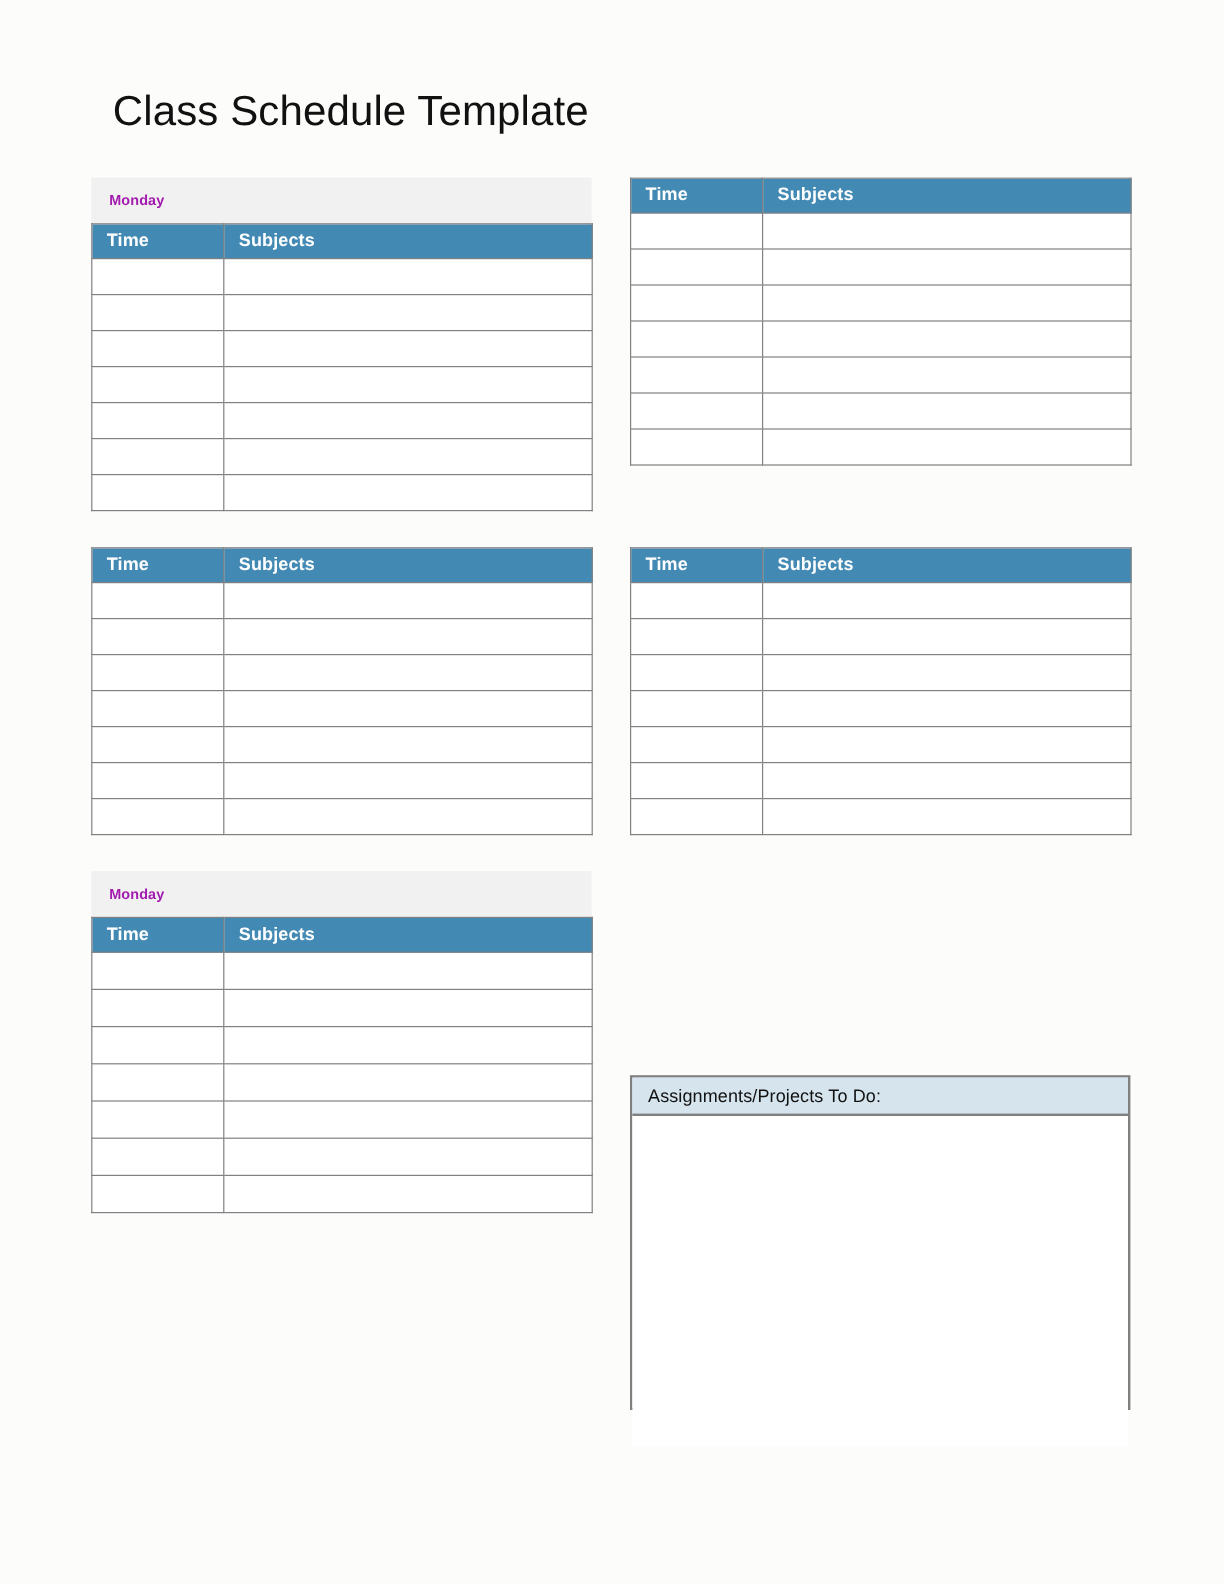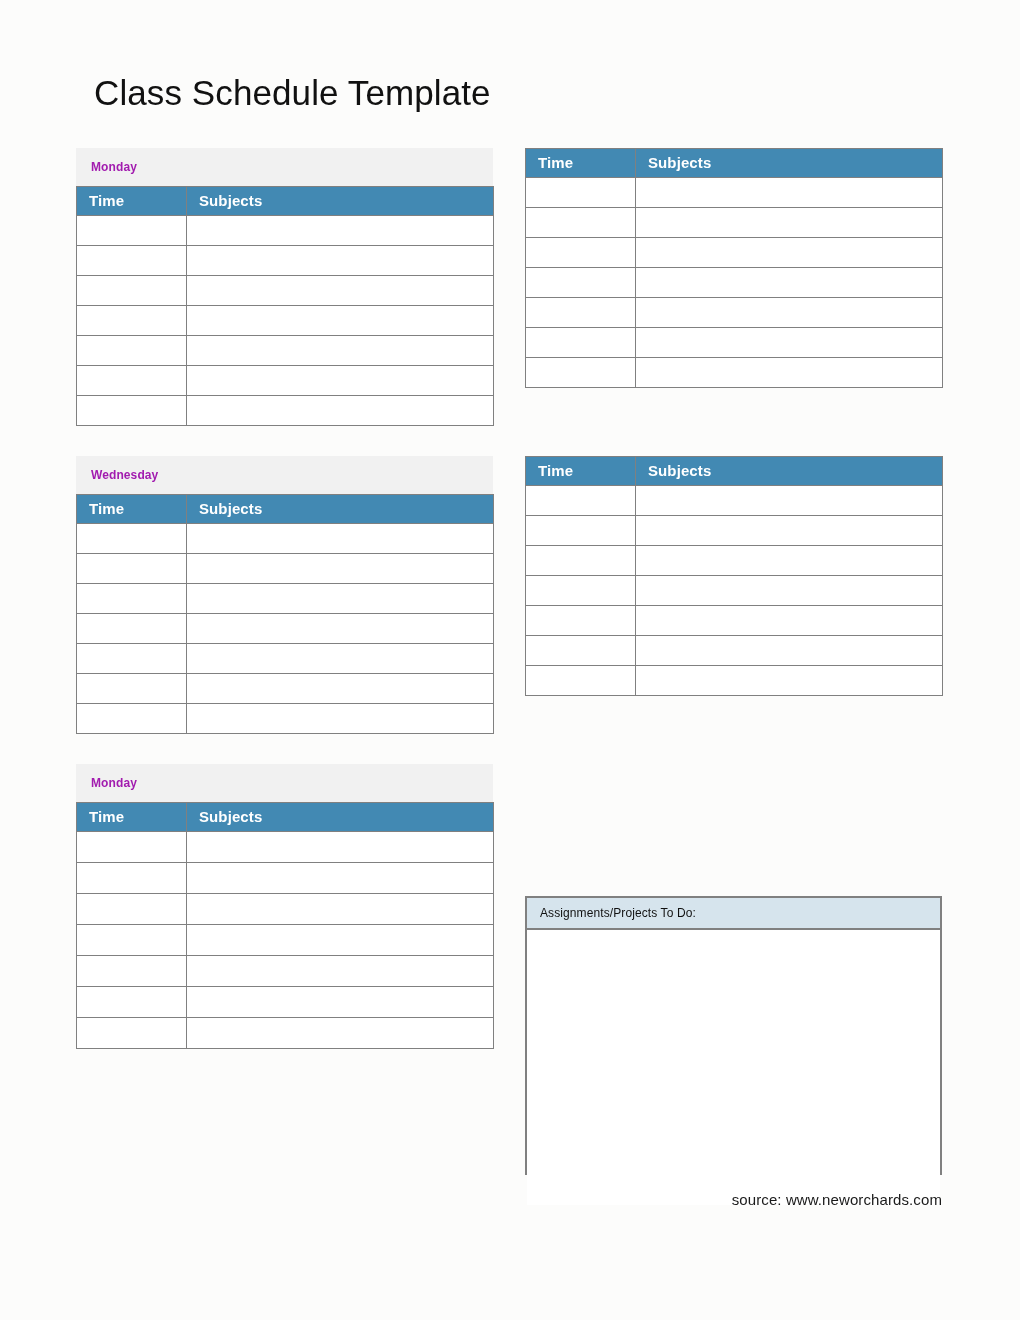--- a/index.html
+++ b/index.html
@@ -120,21 +120,21 @@
   .assign-head {
     background: #d6e4ed;
     height: 32px;
     border-bottom: 2px solid #808080;
     box-sizing: border-box;
     display: flex;
     align-items: center;
     padding-left: 13px;
   }
   .assign-head .assign-title {
-    font-size: 12px;
+    font-size: 15px;
     font-weight: normal;
     color: #111111;
     letter-spacing: 0.1px;
   }
   .assign-body {
     height: 100%;
     background: #ffffff;
   }
 
   
@@ -251,23 +251,20 @@
               </tr>
           </tbody>
         </table>
       </div>
 
     </div>
 
     <div class="grid-row r2" style="margin-top:30px;">
 
       <div class="card">
-        <div class="day-strip">
-          <span class="day-label">Wednesday</span>
-        </div>
         <table class="sched">
           <colgroup>
               <col class="c-time">
               <col class="c-subj">
             </colgroup>
           <thead>
             <tr>
               <th>Time</th>
               <th>Subjects</th>
             </tr>
@@ -408,15 +405,14 @@
 
   </div>
 
   <div class="assign-box">
     <div class="assign-head">
       <span class="assign-title">Assignments/Projects To Do:</span>
     </div>
     <div class="assign-body"></div>
   </div>
 
-  <div class="source">source: www.neworchards.com</div>
 
 </div>
 
 </body></html>

